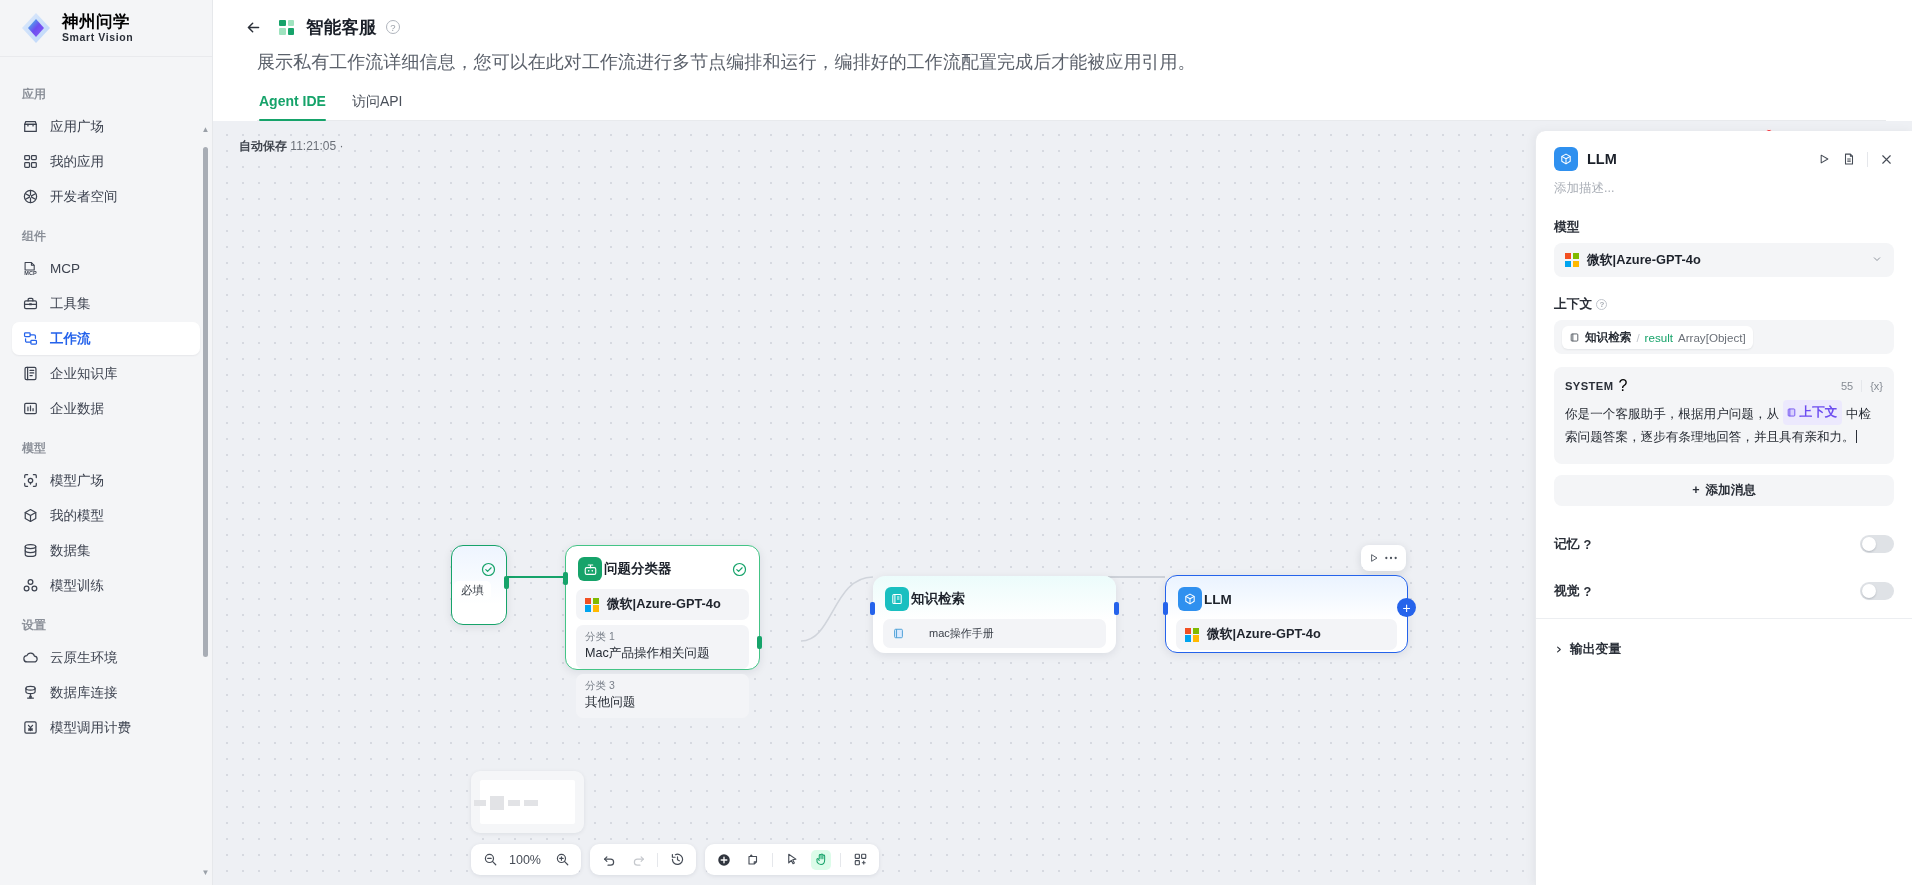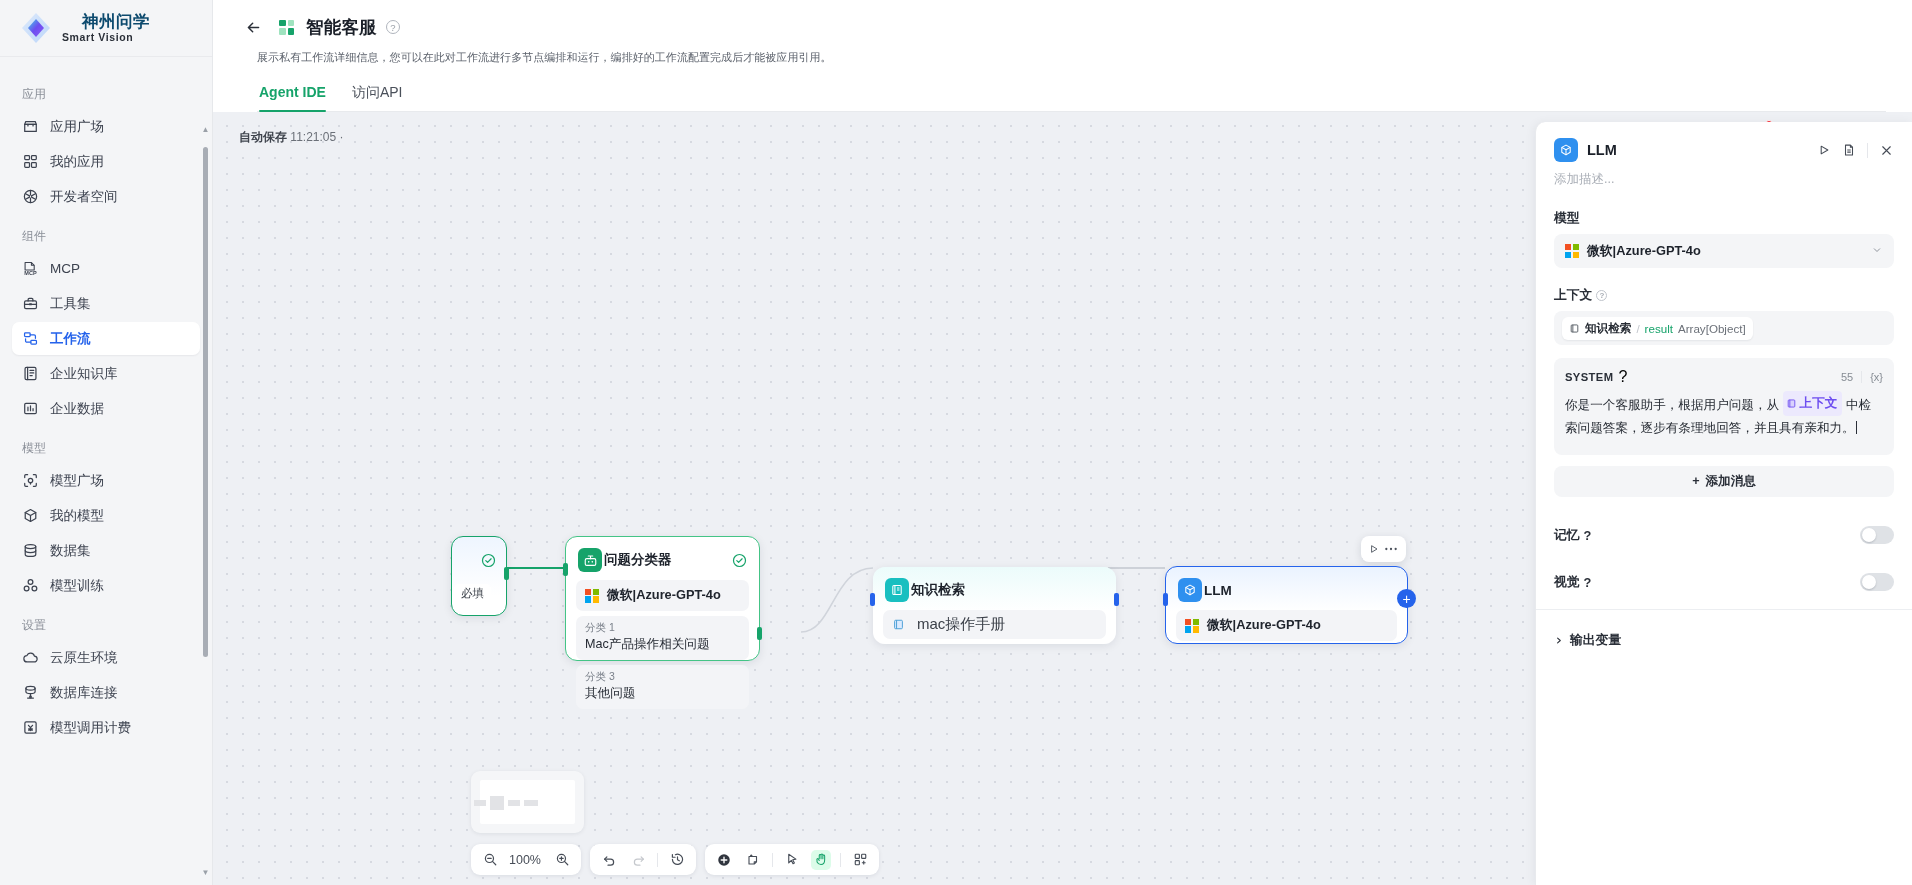--- a/index.html
+++ b/index.html
@@ -14,26 +14,26 @@
   
   .sidebar {
     width: 213px; height: 885px; background: #f4f5f7;
     border-right: 1px solid #e6e8eb;
     display: flex; flex-direction: column; position: relative; flex: 0 0 213px;
   }
   .brand { height: 57px; display: flex; align-items: center; gap: 9px; padding-left: 19px;
            border-bottom: 1px solid #e9eaed; background:#f4f5f7;}
   .brand-logo { width: 34px; height: 34px; flex: 0 0 34px; position: relative; }
   .brand-text { display: flex; flex-direction: column; line-height: 1.05; }
-  .brand-cn { font-size: 16.5px; font-weight: 700; color: #0c4a6e; letter-spacing: .5px; margin-left: 20px; }
+  .brand-cn { font-size: 16.5px; font-weight: 700; color: #000000; letter-spacing: .5px; }
   .brand-en { font-size: 10.5px; font-weight: 600; color: #2a2f38; letter-spacing: .6px; margin-top: 1px;}
 
   .nav { flex: 1; overflow: hidden; padding: 0 12px; position: relative; }
   .nav-inner { padding-top: 16px; }
-  .nav-group-title { font-size: 12px; color: #8b9099; padding: 13px 10px 7px 10px; font-weight: 400;}
+  .nav-group-title { font-size: 12px; color: #8b9099; padding: 13px 10px 7px 10px; font-weight: 700;}
   .nav-item {
     display: flex; align-items: center; gap: 11px;
     height: 33px; border-radius: 7px; padding: 0 10px; margin-bottom: 2px;
     color: #3d4350; font-size: 13.5px; cursor: pointer; user-select: none;
   }
   .nav-item.active { background: #ffffff; color: #2563eb; font-weight: 600; box-shadow: 0 1px 2px rgba(16,24,40,.06); }
   .nav-item .ico { width: 17px; height: 17px; flex: 0 0 17px; display: flex; align-items: center; justify-content: center; }
   .nav-item .ico svg { display: block; }
 
   .sb-scroll { position: absolute; right: 2px; top: 68px; width: 9px; bottom: 8px; }
@@ -47,21 +47,21 @@
   .head { padding: 11px 26px 0 26px; background: #fff; }
   .head-row { display: flex; align-items: center; gap: 9px; height: 32px; }
   .back-btn { width: 28px; height: 28px; border-radius: 7px; display: flex; align-items: center; justify-content: center;
               color: #2b3039; cursor: pointer; }
   .wf-badge { width: 21px; height: 21px; border-radius: 5px; display:grid; grid-template-columns:1fr 1fr; grid-template-rows:1fr 1fr;
               gap:2px; padding:3px; background:#fff; }
   .wf-badge i { display:block; border-radius:1px; }
   .page-title { font-size: 17.5px; font-weight: 700; color: #1b2029; letter-spacing: .2px; }
   .help-ico { width: 14px; height: 14px; border-radius: 50%; border: 1.2px solid #b0b5bd; color:#9aa0a8;
               font-size: 9.5px; display:flex; align-items:center; justify-content:center; cursor: pointer; flex:0 0 14px;}
-  .head-desc { font-size: 11px; color: #5b616b; margin: 7px 0 0 18px; letter-spacing: .05px;}
+  .head-desc { font-size: 18px; color: #5b616b; margin: 7px 0 0 18px; letter-spacing: .05px;}
 
   .tabs { display: flex; gap: 26px; margin: 19px 0 0 18px; border-bottom: 1px solid #e8eaed; padding-left: 2px;}
   .tab { font-size: 14px; color: #4a505a; padding-bottom: 9px; cursor: pointer; position: relative; }
   .tab.active { color: #16a36a; font-weight: 700; }
   .tab.active::after { content:''; position:absolute; left:0; right:0; bottom:-1px; height:2.5px; background:#16a36a; border-radius:2px;}
 
   
   .canvas-wrap { flex: 1; position: relative; background: #eef0f4; overflow: hidden; }
   .canvas-dots {
     position: absolute; inset: 0;
@@ -86,22 +86,22 @@
   .node-title { font-size: 13.5px; font-weight: 700; color: #1d222b; }
   .node-check { margin-left: auto; width: 15px; height: 15px; }
   .node-body { padding: 0 10px 11px 10px; display: flex; flex-direction: column; gap: 5px; }
   .model-chip { background: #f3f4f7; border-radius: 7px; height: 31px; display: flex; align-items: center; gap: 8px; padding: 0 9px;
                 font-size: 12.8px; color: #20252e; font-weight: 600;}
   .ms-logo { width: 14px; height: 14px; display:grid; grid-template-columns:1fr 1fr; grid-template-rows:1fr 1fr; gap:1.5px; flex:0 0 14px;}
   .ms-logo i { display:block; }
   .class-row { background: #f3f4f7; border-radius: 7px; padding: 5px 9px 7px 9px; }
   .class-label { font-size: 10.5px; color: #7a808a; margin-bottom: 1px; }
   .class-val { font-size: 12.6px; color: #252a33; }
-  .kb-chip { background: #f3f4f7; border-radius: 7px; height: 29px; display: flex; align-items: center; gap: 12px; padding: 0 9px;
-             font-size: 15px; color: #3b4049; }
+  .kb-chip { background: #f3f4f7; border-radius: 7px; height: 29px; display: flex; align-items: center; gap: 24px; padding: 0 9px;
+             font-size: 11px; color: #3b4049; }
 
   .port { position: absolute; width: 5px; height: 13px; border-radius: 2px; top: 32px; }
   .node-toolbar { position: absolute; background: #fff; border-radius: 8px; height: 26px; display: flex; align-items: center;
                   gap: 3px; padding: 0 7px; box-shadow: 0 2px 8px rgba(16,24,40,.12); }
   .node-toolbar span { cursor: pointer; color: #4c525c; display:flex; align-items:center;}
   .plus-badge { position: absolute; width: 19px; height: 19px; border-radius: 50%; background: #2563eb; color: #fff;
                 display: flex; align-items: center; justify-content: center; font-size: 14px; line-height: 1; cursor: pointer;}
 
   .minimap { position: absolute; left: 258px; bottom: 52px; width: 113px; height: 62px; background: #f5f6f8;
              border-radius: 9px; box-shadow: 0 1px 4px rgba(16,24,40,.08); padding: 9px; }
@@ -425,21 +425,21 @@
       </svg>
 
       <div class="node" style="left:238px; top:424px; width:56px; height:80px; border:1.6px solid #16a36a;
                   background:linear-gradient(180deg,#eef5ff 0%,#ffffff 75%); border-radius:12px;">
         <div style="position:absolute;right:10px;top:16px">
           <svg width="15" height="15" viewBox="0 0 20 20" fill="none" stroke="#16a36a" stroke-width="1.6">
             <circle cx="10" cy="10" r="8"></circle>
               <path d="M6.4 10.2l2.4 2.4 4.7-4.9" stroke-linecap="round" stroke-linejoin="round"></path>
           </svg>
         </div>
-        <div style="position:absolute;left:2px;bottom:12px;background:#fff;border-radius:5px;padding:2px 7px;font-size:11.5px;color:#3b4049;">必填</div>
+        <div style="position:absolute;left:2px;bottom:24px;background:#fff;border-radius:5px;padding:2px 7px;font-size:11.5px;color:#3b4049;">必填</div>
         <div class="port" style="right:-3px;top:30px;background:#16a36a"></div>
       </div>
 
       <div class="node" style="left:352px; top:424px; width:195px; height:125px; border:1.6px solid #44c486;">
         <div class="node-head">
           <div class="node-ico" style="background:#16a36a">
             <svg width="15" height="15" viewBox="0 0 20 20" fill="none" stroke="#fff" stroke-width="1.5" stroke-linecap="round">
               <rect x="3" y="7.5" width="14" height="9" rx="2"></rect>
                 <circle cx="7.6" cy="11.8" r="1.1" fill="#fff" stroke="none"></circle>
               <circle cx="12.4" cy="11.8" r="1.1" fill="#fff" stroke="none"></circle>

